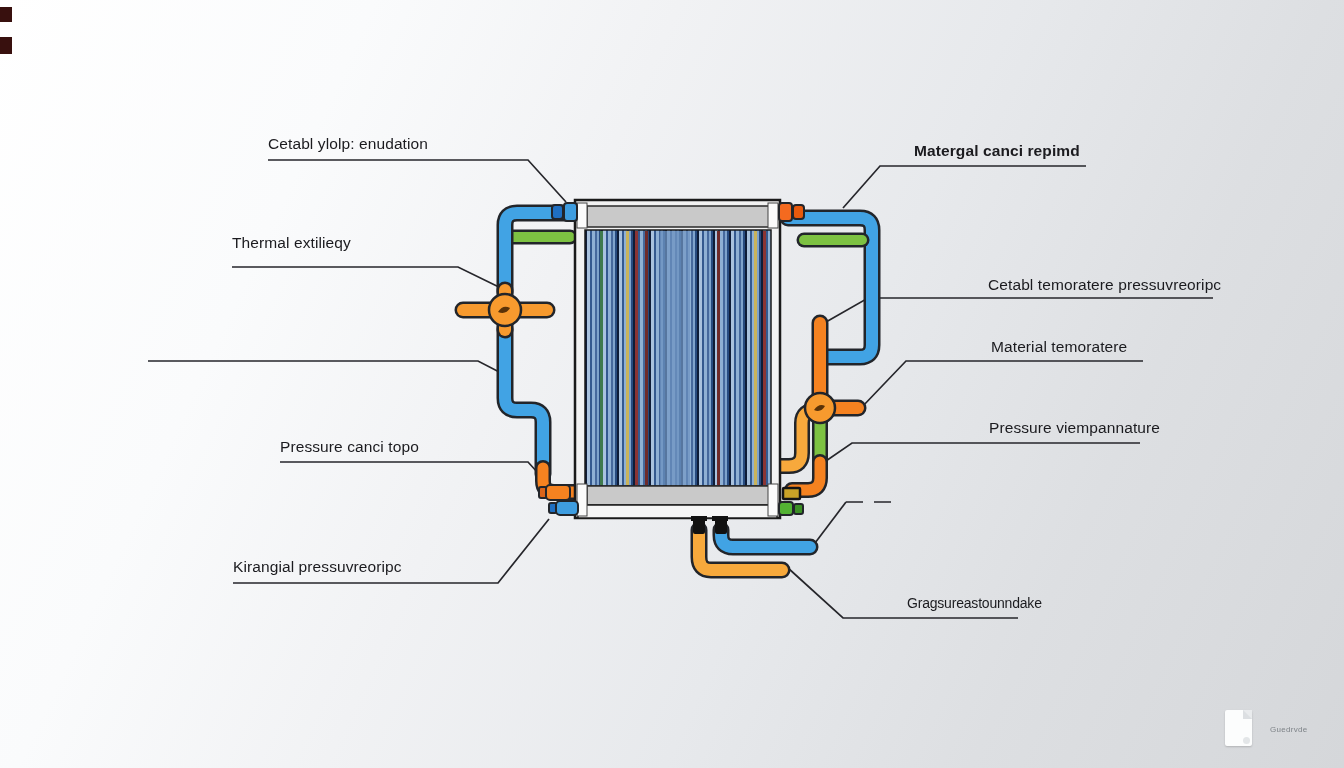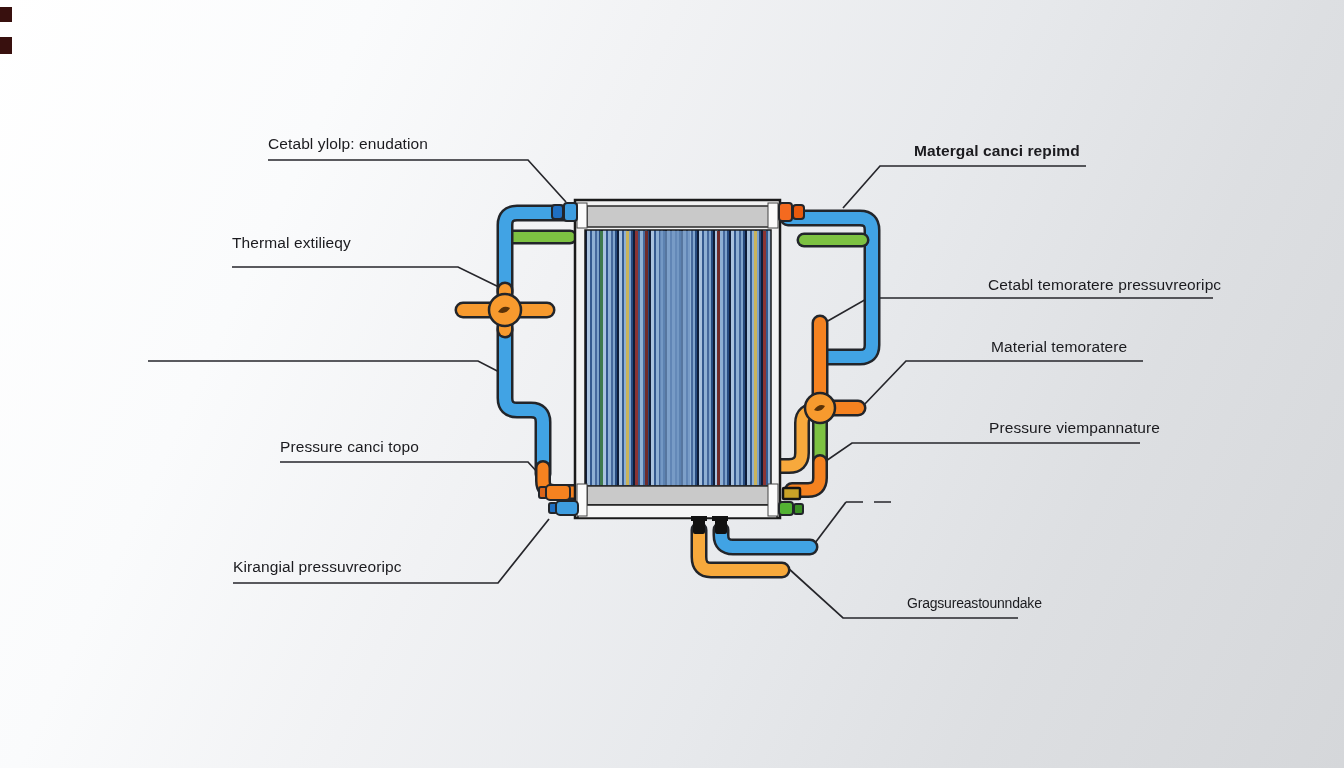--- a/index.html
+++ b/index.html
@@ -194,14 +194,18 @@
   <div class="lbl" style="left:268px;top:135px;">Cetabl ylolp: enudation</div>
   <div class="lbl" style="left:232px;top:234px;text-align:right;">Thermal extilieqy</div>
   <div class="lbl" style="left:280px;top:438px;">Pressure canci topo</div>
   <div class="lbl" style="left:233px;top:558px;">Kirangial pressuvreoripc</div>
   <div class="lbl" style="left:914px;top:142px;font-weight:bold;">Matergal canci repimd</div>
   <div class="lbl" style="left:988px;top:276px;">Cetabl temoratere pressuvreoripc</div>
   <div class="lbl" style="left:991px;top:338px;">Material temoratere</div>
   <div class="lbl" style="left:989px;top:419px;">Pressure viempannature</div>
   <div class="lbl small" style="left:866px;top:595px;margin-left:41px;">Gragsureastounndake</div>
 
+  <div class="watermark">
+    <div class="doc-icon"></div>
+    <div class="wm-text">Guedrvde</div>
+  </div>
 
 </div>
 
 </body></html>

